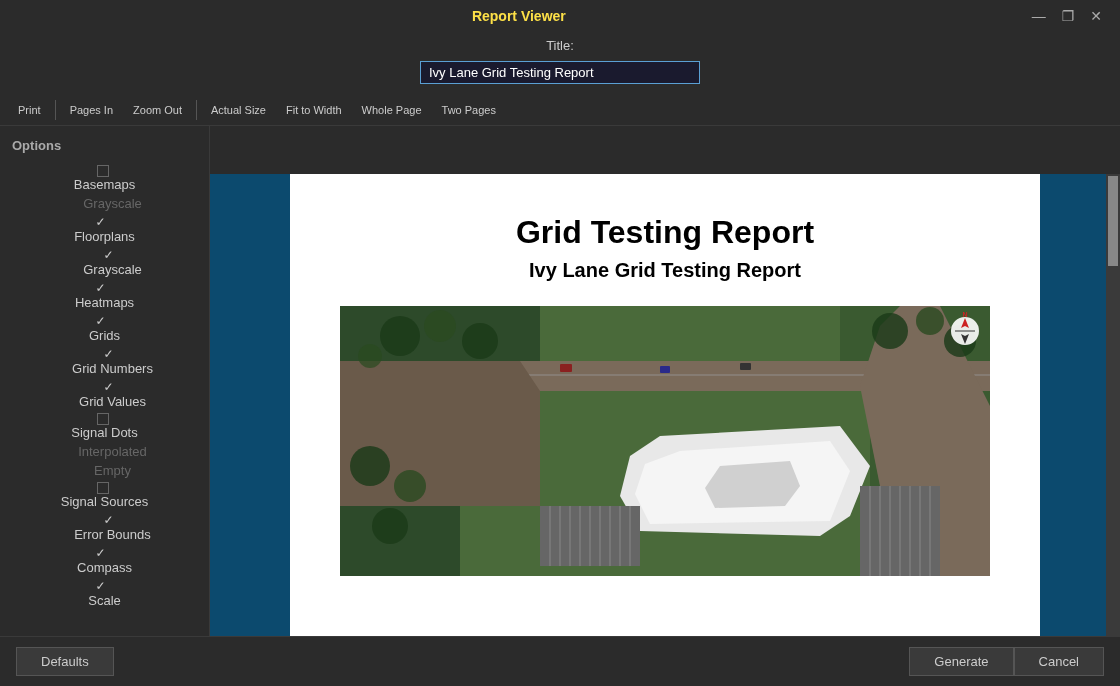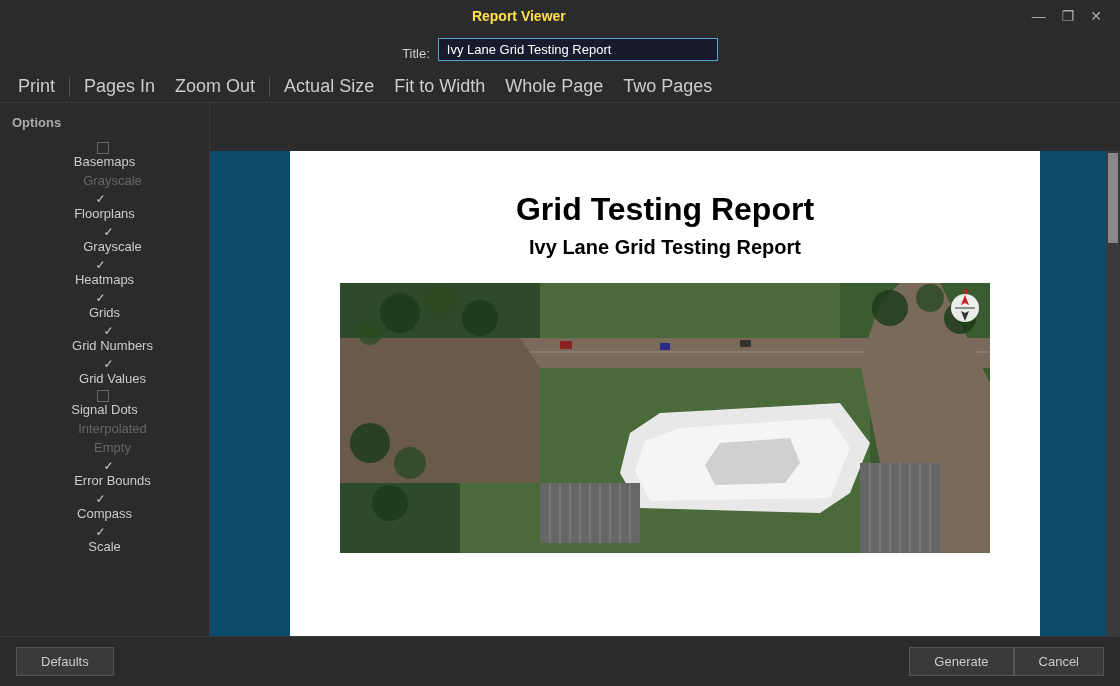--- a/index.html
+++ b/index.html
@@ -42,21 +42,21 @@
       align-items: center;
       padding: 4px 8px 0 8px;
       gap: 0;
       border-bottom: 1px solid #3a3a3a;
       min-height: 36px;
     }
     .toolbar-btn {
       background: none;
       border: none;
       color: #ccc;
-      font-size: 18px;
+      font-size: 11px;
       cursor: pointer;
       padding: 4px 10px;
       white-space: nowrap;
     }
     .toolbar-separator {
       width: 1px;
       height: 20px;
       background: #555;
       margin: 0 4px;
     }
@@ -215,21 +215,21 @@
   <div class="title-area">
     <span style="color:#fde047;font-size:14px;font-weight:bold;position:absolute;left:50%;transform:translateX(-50%);">Report Viewer</span>
   </div>
   <div class="window-controls" style="margin-left:auto;">
     <button class="win-btn">—</button>
     <button class="win-btn">❐</button>
     <button class="win-btn">✕</button>
   </div>
 </div>
 
-<div style="background:#2b2b2b;display:flex;align-items:flex-end;justify-content:center;padding:6px 12px;gap:8px;">
+<div style="background:#2b2b2b;display:flex;align-items:center;justify-content:center;padding:6px 12px;gap:8px;flex-direction:column;">
   <label style="color:#ccc;font-size:13px;">Title:</label>
   <input type="text" class="title-input" style="background: rgb(26, 26, 46); border: 1px solid rgb(90, 159, 212); color: rgb(255, 255, 255); font-size: 13px; padding: 3px 8px; width: 280px; outline: none;" value="Ivy Lane Grid Testing Report">
 </div>
 
 <div class="toolbar-row">
   <button class="toolbar-btn">Print</button>
   <div class="toolbar-separator"></div>
   <button class="toolbar-btn">Pages In</button>
   <button class="toolbar-btn">Zoom Out</button>
   <div class="toolbar-separator"></div>
@@ -292,20 +292,24 @@
     <div class="sidebar-item level2 disabled">
       <span style="min-width:18px;display:inline-block;"></span>
       <span>Interpolated</span>
     </div>
 
     <div class="sidebar-item level2 disabled">
       <span style="min-width:18px;display:inline-block;"></span>
       <span>Empty</span>
     </div>
 
+    <div class="sidebar-item level1">
+      <span class="checkbox-unchecked"></span>
+      <span>Signal Sources</span>
+    </div>
 
     <div class="sidebar-item level2">
       <span class="check-icon">✓</span>
       <span>Error Bounds</span>
     </div>
 
     <div class="sidebar-item level1">
       <span class="check-icon">✓</span>
       <span>Compass</span>
     </div>

